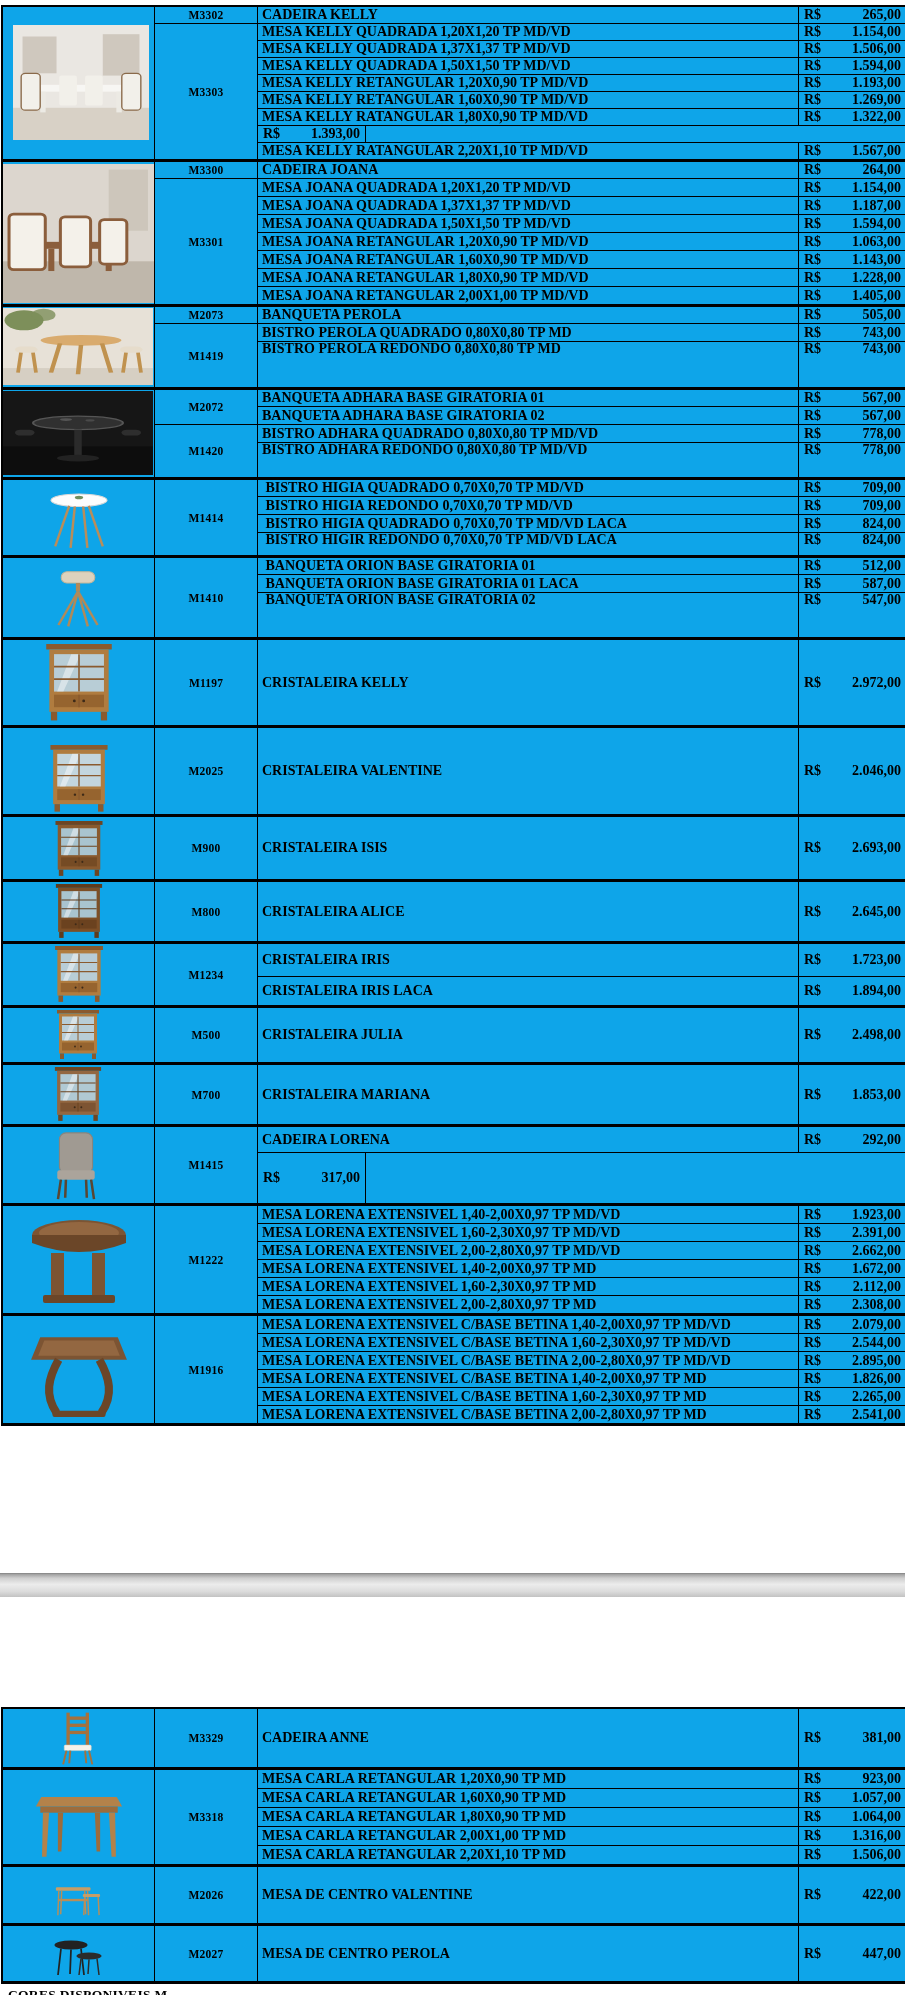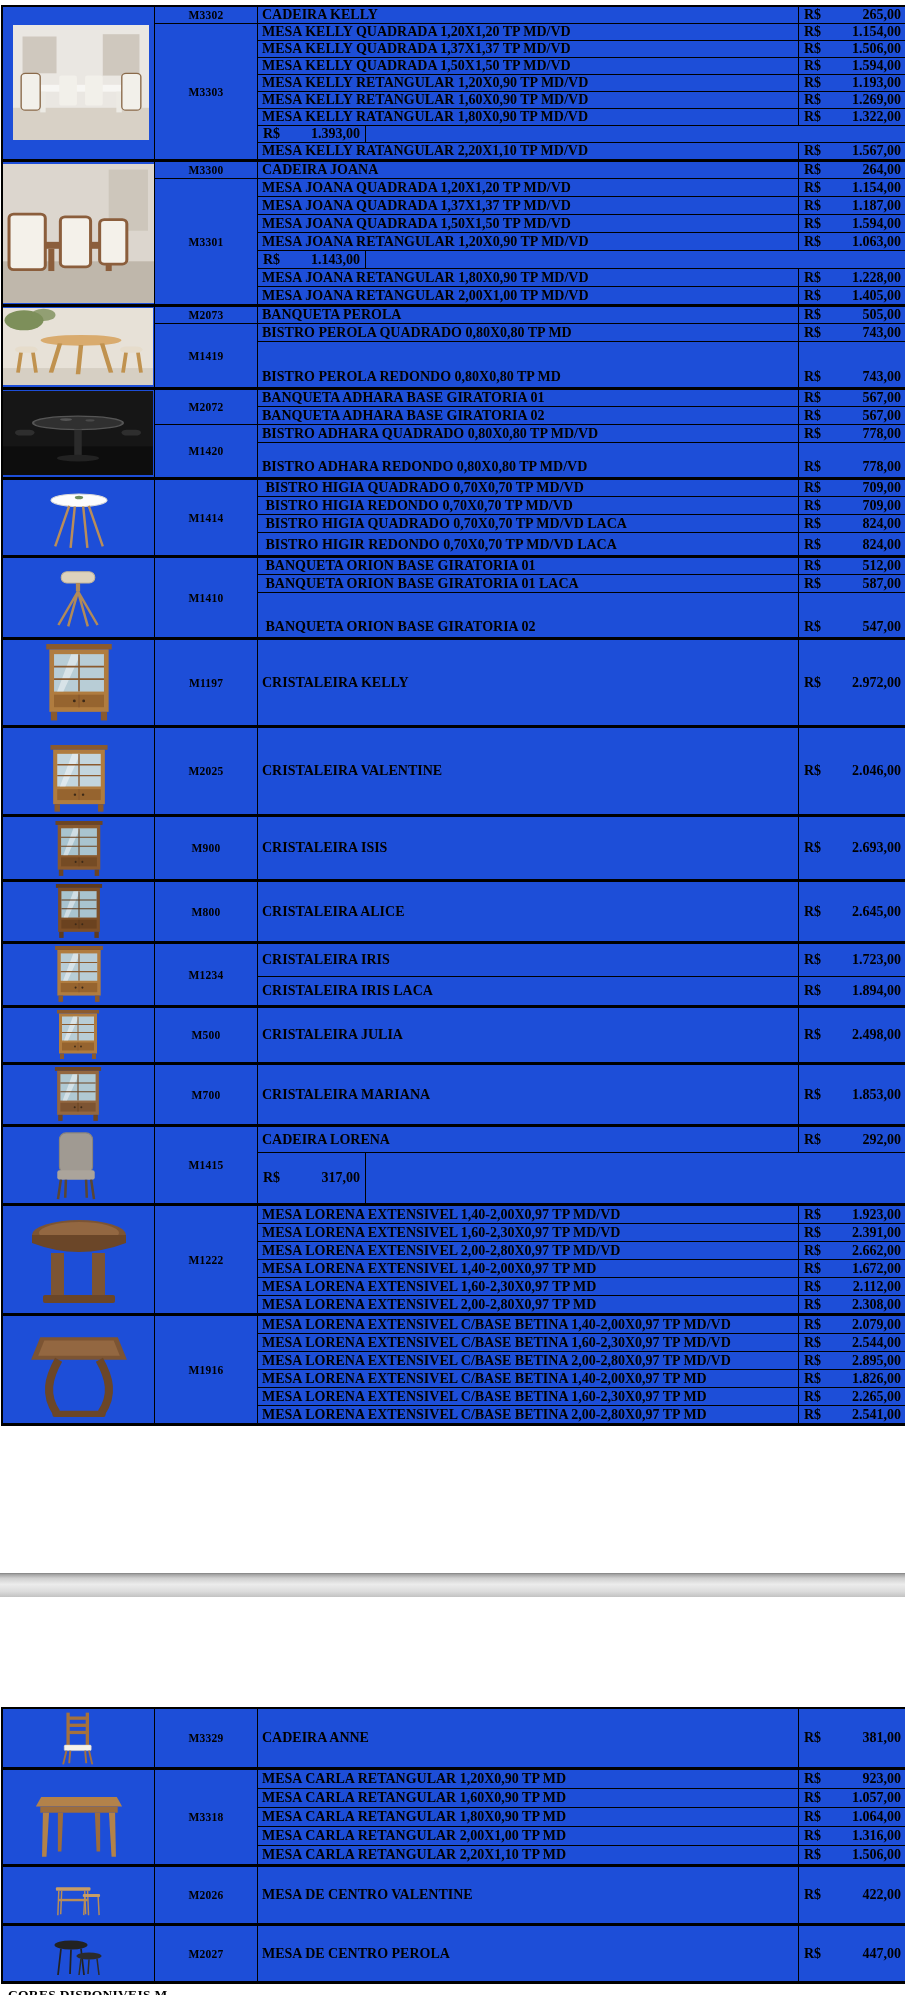--- a/index.html
+++ b/index.html
@@ -1,37 +1,37 @@
 <!DOCTYPE html>
 <html><head>
 <meta charset="utf-8">
 <style>
   html,body{margin:0;padding:0}
   body{width:905px;height:1995px;overflow:hidden;background:#fff;position:relative;
        font-family:"Liberation Serif","DejaVu Serif",serif;font-weight:bold;color:#000}
-  .tablewrap{position:absolute;left:1px;width:902px;border:2px solid #000;border-right:none;border-bottom:3px solid #000;background:#1d4ed8}
+  .tablewrap{position:absolute;left:1px;width:902px;border:2px solid #000;border-right:none;border-bottom:3px solid #000;background:#0ea5e9}
   #table1{top:5px}
   #table2{top:1707px}
   .section{display:flex}
   .section + .section{border-top:3px solid #000}
   .img-cell{width:151px;border-right:1px solid #000;position:relative;flex:none}
   .imgbox{position:absolute}
   .groups{flex:1;display:flex;flex-direction:column;min-width:0}
   .group{display:flex}
   .group + .group{border-top:1px solid #000}
   .code-cell{width:102px;border-right:1px solid #000;flex:none;display:flex;align-items:center;justify-content:center;
              font-size:11.5px;letter-spacing:.2px}
   .rows{flex:1;display:flex;flex-direction:column;min-width:0}
   .row{display:flex;align-items:stretch}
   .row + .row{border-top:1px solid #000}
   .desc{width:536px;border-right:1px solid #000;flex:none;display:flex;align-items:center;
         padding-left:4px;font-size:14px;white-space:pre;overflow:hidden;line-height:1}
   .price{width:97px;border-right:1px solid #000;flex:none;display:flex;align-items:center;
          justify-content:space-between;padding:0 5px 0 5px;font-size:14px;line-height:1}
-  .row.vbottom .desc,.row.vbottom .price{align-items:flex-end;padding-bottom:3px}
+  .row.vbottom .desc,.row.vbottom .price{align-items:flex-start;padding-bottom:3px}
   .extra{flex:1}
   #page-break-band{position:absolute;left:0;top:1573px;width:905px;height:23px;
     background:linear-gradient(180deg,#9e9e9e 0%,#cfcfcf 18%,#ececec 45%,#dcdcdc 75%,#c2c2c2 100%);
     border-top:1px solid #8c8c8c}
   #footer-fragment{position:absolute;left:8px;top:1987px;font-size:13.5px;letter-spacing:.3px;white-space:nowrap}
 </style>
 </head>
 <body>
 
 <div id="table1" class="tablewrap">
@@ -192,20 +192,21 @@
             </div>
             <div class="row" style="height:17px">
               <div class="desc"><span>MESA JOANA RETANGULAR 1,20X0,90 TP MD/VD</span></div>
               <div class="price">
                 <span class="cur">R$</span>
                 <span class="val">1.063,00</span>
               </div>
               <div class="extra"></div>
             </div>
             <div class="row" style="height:17px">
+              <div class="desc"><span>MESA JOANA RETANGULAR 1,60X0,90 TP MD/VD</span></div>
               <div class="price">
                 <span class="cur">R$</span>
                 <span class="val">1.143,00</span>
               </div>
               <div class="extra"></div>
             </div>
             <div class="row" style="height:17px">
               <div class="desc"><span>MESA JOANA RETANGULAR 1,80X0,90 TP MD/VD</span></div>
               <div class="price">
                 <span class="cur">R$</span>

